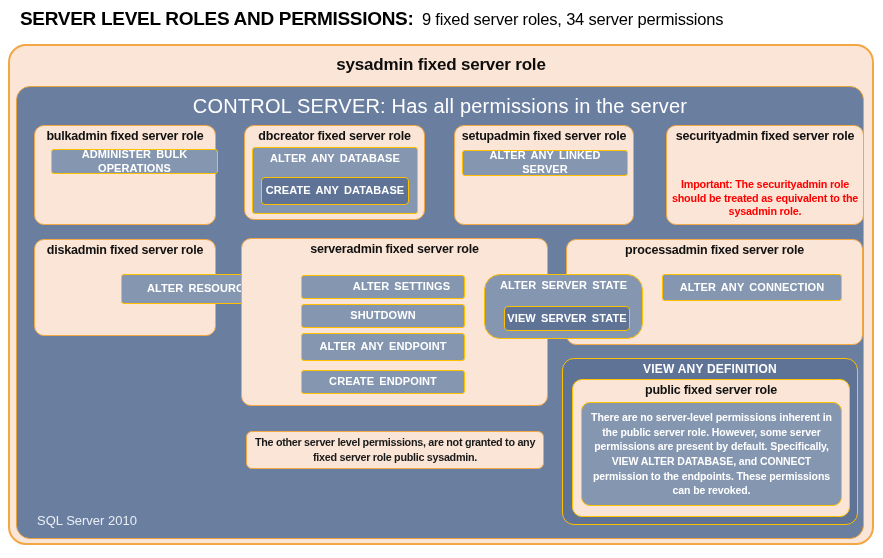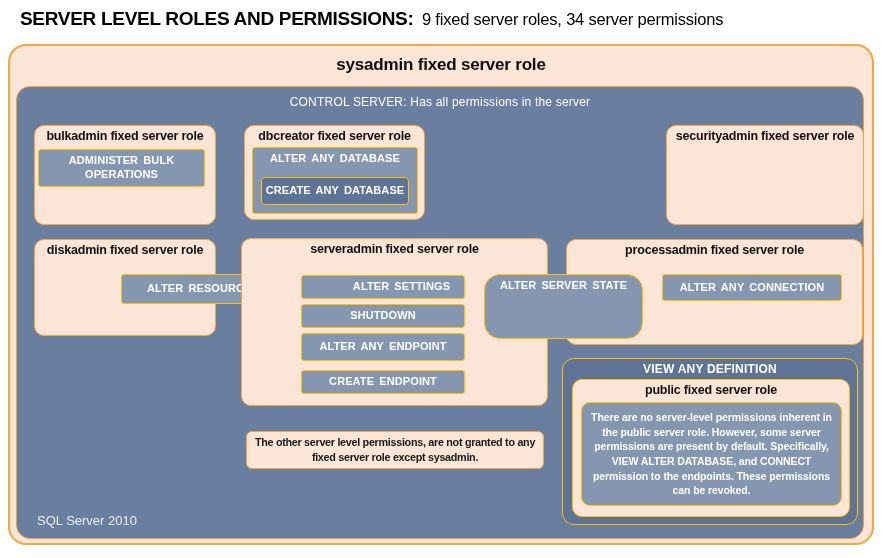--- a/index.html
+++ b/index.html
@@ -12,21 +12,21 @@
   .page-title .sub{font-size:16.5px;font-weight:400;letter-spacing:-0.2px;margin-left:4px;margin-top:32px;}
 
   .outer-box{left:8px;top:44px;width:866px;height:501px;background:#FBE5D6;
              border:2px solid #F2A744;border-radius:18px;}
   .sysadmin-label{position:absolute;top:9px;left:0;right:0;text-align:center;
                   font-size:17px;font-weight:600;color:#0d0d0d;letter-spacing:-0.2px;}
 
   .control-box{left:6px;top:40px;width:848px;height:453px;background:#6A7EA0;
                border:1.5px solid #E8A33D;border-radius:14px;}
   .control-label{position:absolute;top:8px;left:0;right:0;text-align:center;
-                 font-size:12px;font-weight:500;color:#ffffff;letter-spacing:0.2px;}
+                 font-size:20px;font-weight:500;color:#ffffff;letter-spacing:0.2px;}
   .control-footer{position:absolute;left:20px;bottom:10px;font-size:13px;color:#E9EEF5;}
 
   .role-box{background:#FBE5D6;border:1.6px solid #F2A744;border-radius:10px;}
   .role-label{position:absolute;top:3px;left:0;right:0;text-align:center;
               font-weight:bold;font-size:12.5px;color:#111;letter-spacing:-0.2px;white-space:nowrap;}
 
   .perm{position:absolute;box-sizing:border-box;background:#8496B0;border:1.6px solid #FFC000;
         border-radius:3px;color:#ffffff;font-weight:bold;font-size:11px;
         display:flex;align-items:center;justify-content:center;text-align:center;
         word-spacing:2px;letter-spacing:0.1px;line-height:1.25;padding:1px 2px;}
@@ -63,34 +63,39 @@
   </div>
 
   <div class="abs outer-box">
     <div class="sysadmin-label">sysadmin fixed server role</div>
 
     <div class="abs control-box">
       <div class="control-label">CONTROL SERVER: Has all permissions in the server</div>
 
       <div class="abs role-box" style="left:17px;top:38px;width:182px;height:100px;">
         <div class="role-label">bulkadmin fixed server role</div>
-        <div class="perm" style="left:3px;top:23px;width:167px;height:38px;">ADMINISTER BULK OPERATIONS</div>
+        <div class="perm" style="left:16px;top:23px;width:167px;height:25px;">ADMINISTER BULK OPERATIONS</div>
       </div>
 
       <div class="abs role-box" style="left:227px;top:38px;width:181px;height:95px;">
         <div class="role-label">dbcreator fixed server role</div>
         <div class="perm container" style="left:7px;top:21px;width:166px;height:67px;">
           <span>ALTER ANY DATABASE</span>
           <div class="perm dark" style="left:8px;top:29px;width:148px;height:28px;">CREATE ANY DATABASE</div>
         </div>
       </div>
 
+      <div class="abs role-box" style="left:437px;top:38px;width:180px;height:100px;">
+        <div class="role-label">setupadmin fixed server role</div>
+        <div class="perm" style="left:7px;top:24px;width:166px;height:26px;">ALTER ANY LINKED SERVER</div>
+      </div>
 
       <div class="abs role-box" style="left:649px;top:38px;width:198px;height:100px;">
         <div class="role-label">securityadmin fixed server role</div>
+        <div class="red-note">Important: The securityadmin role should be treated as equivalent to the sysadmin role.</div>
       </div>
 
       <div class="abs role-box" style="left:17px;top:152px;width:182px;height:97px;">
         <div class="role-label">diskadmin fixed server role</div>
         <div class="perm" style="left:86px;top:34px;width:164px;height:30px;">ALTER RESOURCES</div>
       </div>
 
       <div class="abs role-box" style="left:224px;top:151px;width:307px;height:168px;">
         <div class="role-label">serveradmin fixed server role</div>
         <div class="perm" style="left:59px;top:36px;width:164px;height:24px;padding-left:39px;">ALTER SETTINGS</div>
@@ -99,23 +104,24 @@
         <div class="perm" style="left:59px;top:131px;width:164px;height:24px;">CREATE ENDPOINT</div>
       </div>
 
       <div class="abs role-box" style="left:549px;top:152px;width:297px;height:106px;">
         <div class="role-label">processadmin fixed server role</div>
         <div class="perm" style="left:95px;top:34px;width:180px;height:27px;">ALTER ANY CONNECTION</div>
       </div>
 
       <div class="perm container" style="left:467px;top:187px;width:159px;height:65px;border-radius:16px;">
         <span>ALTER SERVER STATE</span>
+        <div class="perm dark" style="left:19px;top:31px;width:126px;height:25px;">VIEW SERVER STATE</div>
       </div>
 
-      <div class="abs note-box" style="left:229px;top:344px;width:298px;height:38px;">The other server level permissions, are not granted to any fixed server role except sysadmin.</div>
+      <div class="abs note-box" style="left:229px;top:344px;width:298px;height:38px;">The other server level permissions, are not granted to any fixed server role public sysadmin.</div>
 
       <div class="abs vad-box" style="left:545px;top:271px;width:296px;height:167px;">
         <div class="vad-label">VIEW ANY DEFINITION</div>
         <div class="abs role-box public-box">
           <div class="role-label">public fixed server role</div>
           <div class="abs public-note">There are no server-level permissions inherent in the public server role. However, some server permissions are present by default. Specifically, VIEW ALTER DATABASE, and CONNECT permission to the endpoints. These permissions can be revoked.</div>
         </div>
       </div>
 
       <div class="control-footer">SQL Server 2010</div>

